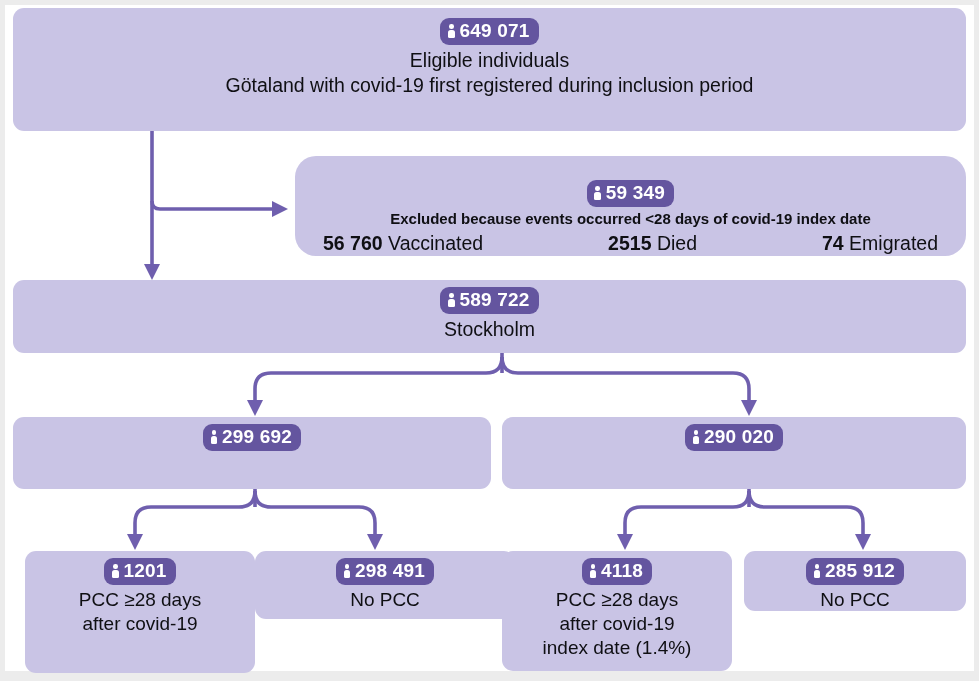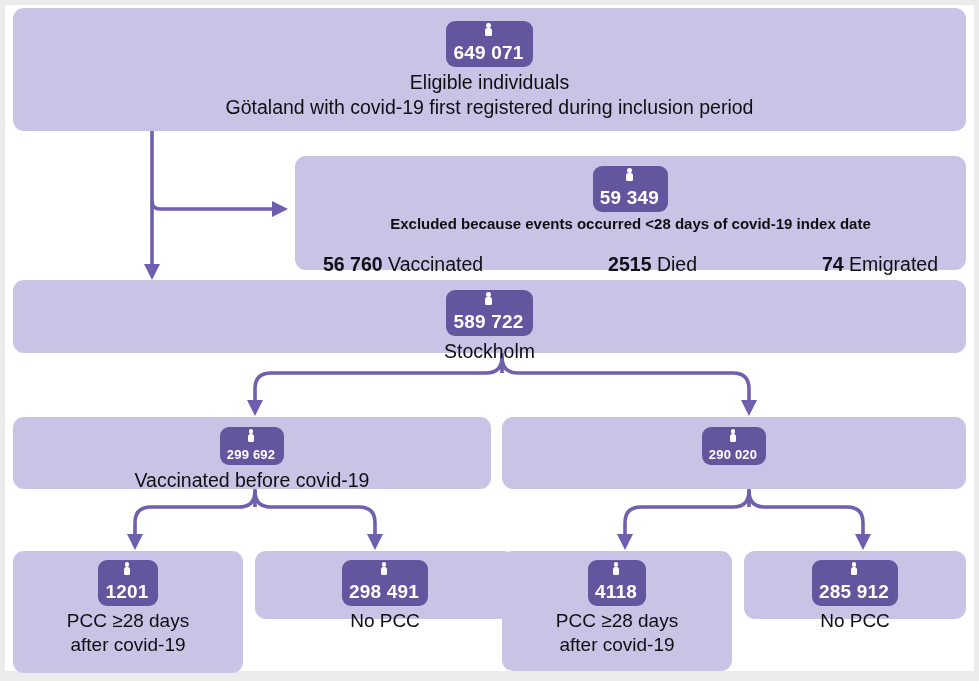--- a/index.html
+++ b/index.html
@@ -47,21 +47,20 @@
     align-items: center;
     gap: 4px;
     background: #64559f;
     color: #ffffff;
     border-radius: 9px;
     padding: 1px 9px 2px 7px;
     font-weight: bold;
     letter-spacing: 0.2px;
     white-space: nowrap;
     margin-bottom: 3px;
-    flex-direction: column;
   }
   .person-icon {
     display: inline-block;
     width: 8px;
     height: 15px;
     position: relative;
     flex: none;
   }
   .person-icon::before {
     content: "";
@@ -87,71 +86,72 @@
 
   
   #node-eligible {
     left: 8px; top: 3px; width: 953px; height: 123px;
     padding-top: 10px;
     font-size: 19.5px;
   }
   #node-eligible .badge { font-size: 19px; }
 
   #node-excluded {
-    left: 290px; top: 151px; width: 671px; height: 114px;
-    padding-top: 8px;
-    font-size: 19px;
+    left: 290px; top: 151px; width: 671px; height: 100px;
+    padding-top: 24px;
+    font-size: 19px;
+    border-radius: 21px;
   }
   #node-excluded .badge { font-size: 19px; }
   #node-excluded .excl-title {
     font-weight: bold;
     font-size: 15px;
     display: block;
     white-space: nowrap;
   }
   #node-excluded .excl-row {
     display: flex;
     justify-content: space-between;
     padding: 2px 18px 0 18px;
     font-size: 19.5px;
   }
-  #node-excluded .excl-item { white-space: nowrap; margin-top: 16px; }
+  #node-excluded .excl-item { white-space: nowrap; }
   #node-excluded .excl-num { font-weight: bold; }
   #node-excluded .excl-label { font-weight: normal; }
 
   #node-included {
     left: 8px; top: 275px; width: 953px; height: 73px;
     font-size: 19.5px;
   }
   #node-included .badge { font-size: 19px; justify-content: flex-end; }
 
   #node-vacc {
     left: 8px; top: 412px; width: 478px; height: 72px;
     font-size: 19.5px;
   }
   #node-notvacc {
     left: 497px; top: 412px; width: 464px; height: 72px;
     font-size: 19.5px;
   }
-  #node-vacc .badge, #node-notvacc .badge { font-size: 13px; }
+  #node-vacc .badge, #node-notvacc .badge { font-size: 19px; }
 
   #node-pcc-v {
-    left: 8px; top: 546px; width: 230px; height: 122px;
+    left: 20px; top: 546px; width: 230px; height: 122px;
     font-size: 19px;
   }
   #node-nopcc-v {
     left: 250px; top: 546px; width: 260px; height: 68px;
     font-size: 19px;
   }
   #node-pcc-nv {
     left: 497px; top: 546px; width: 230px; height: 120px;
     font-size: 19px;
   }
   #node-nopcc-nv {
-    left: 739px; top: 546px; width: 222px; height: 68px;
+    left: 739px; top: 546px; width: 222px; height: 60px;
     font-size: 19px;
   }
   #node-pcc-v .badge, #node-nopcc-v .badge,
   #node-pcc-nv .badge, #node-nopcc-nv .badge { font-size: 19px; }
 
   #connectors {
     position: absolute;
     left: 0; top: 0;
     width: 969px;
     height: 666px;
@@ -238,21 +238,20 @@
         <span>589 722</span>
       </span>
       <span class="node-text">Stockholm</span>
     </div>
 
     <div class="node" id="node-vacc">
       <span class="badge">
         <span class="person-icon"></span>
         <span>299 692</span>
       </span>
-      <span class="node-text">Vaccinated before covid-19</span>
     </div>
 
     <div class="node" id="node-notvacc">
       <span class="badge">
         <span class="person-icon"></span>
         <span>290 020</span>
       </span>
     </div>
 
     <div class="node" id="node-pcc-v">
@@ -272,20 +271,21 @@
       <span class="node-text">No PCC</span>
     </div>
 
     <div class="node" id="node-pcc-nv">
       <span class="badge">
         <span class="person-icon"></span>
         <span>4118</span>
       </span>
       <span class="node-text">PCC ≥28 days</span>
       <span class="node-text">after covid-19</span>
+      <span class="node-text">index date (1.4%)</span>
     </div>
 
     <div class="node" id="node-nopcc-nv">
       <span class="badge">
         <span class="person-icon"></span>
         <span>285 912</span>
       </span>
       <span class="node-text">No PCC</span>
     </div>
 

